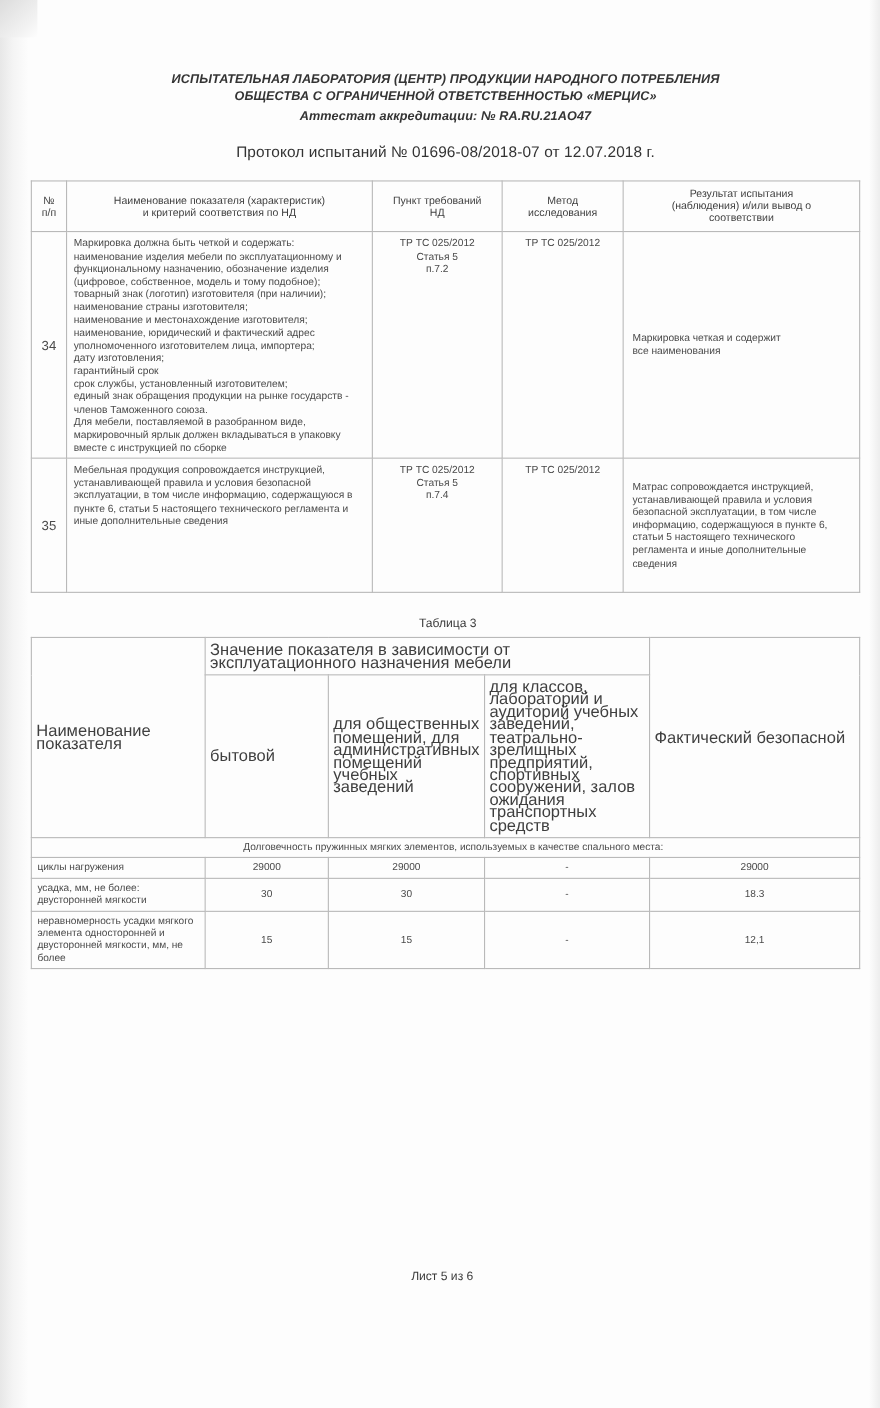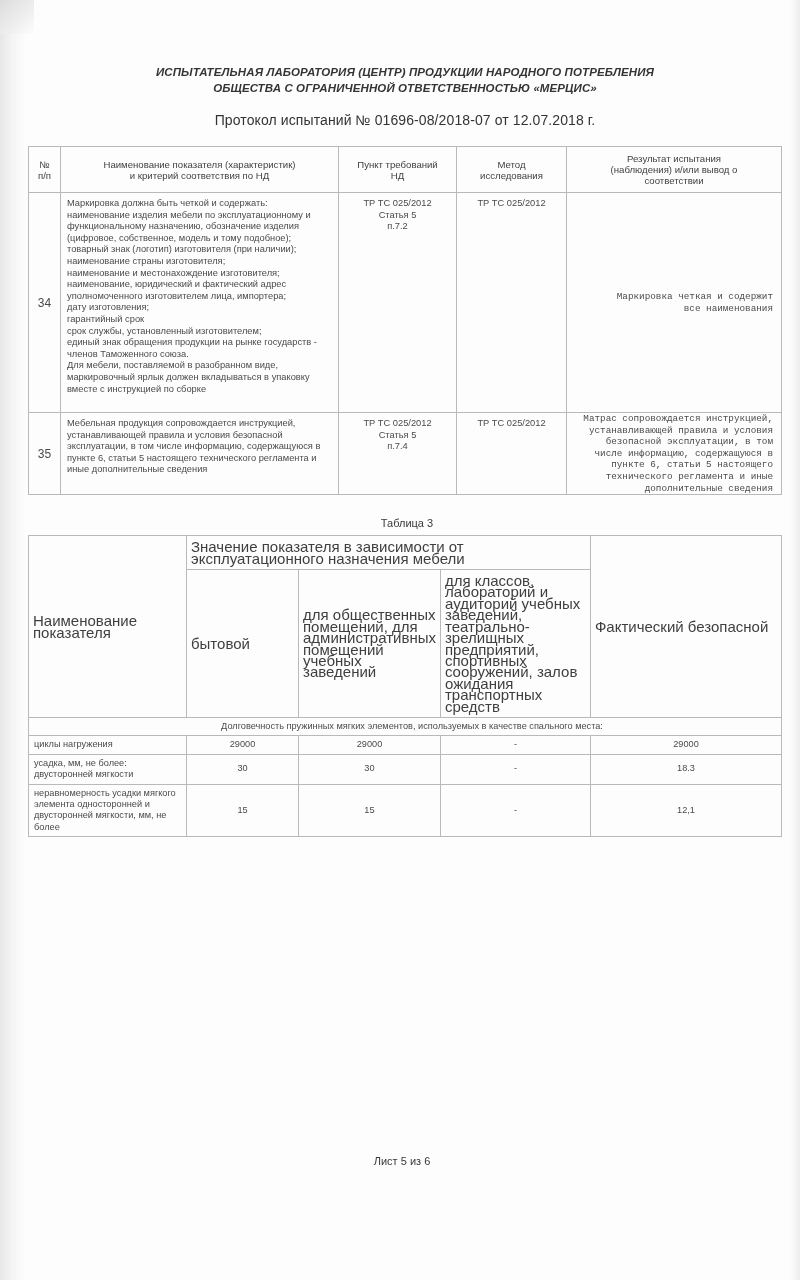--- a/index.html
+++ b/index.html
@@ -74,21 +74,21 @@
 
   table.doc {
     border-collapse: collapse;
     width: 100%;
     font-size: 9.3px;
     color: #4a4a4a;
   }
   table.doc td, table.doc th {
     border: 1px solid #b9b9b9;
     vertical-align: top;
-    padding: 17px 5px;
+    padding: 3px 5px;
     font-weight: normal;
   }
 
   
   .t1-wrap { margin-top: 18px; }
   table.t1 th {
     text-align: center;
     font-size: 9.6px;
     color: #3f3f3f;
     padding: 6px 4px;
@@ -104,25 +104,24 @@
     padding-left: 6px;
     padding-top: 5px;
   }
   table.t1 td.mid {
     text-align: center;
     vertical-align: top;
     line-height: 11.6px;
     padding-top: 5px;
   }
   table.t1 td.result {
-    text-align: right;
+    text-align: left;
     vertical-align: middle;
     line-height: 11.6px;
-    padding: 0 8px;
-    font-family: Liberation Mono, monospace;
+    padding: 20px 8px;
   }
   table.t1 td.result.top {
     vertical-align: middle;
   }
 
   
   .t3-title {
     margin-top: 22px;
     margin-left: 4px;
     font-size: 11px;
@@ -172,20 +171,21 @@
 <div class="page">
   <div class="scan-edge-left"></div>
   <div class="scan-corner"></div>
   <div class="scan-edge-right"></div>
 
   <div class="content">
 
     <div class="header">
       <div class="line l1">ИСПЫТАТЕЛЬНАЯ ЛАБОРАТОРИЯ (ЦЕНТР) ПРОДУКЦИИ НАРОДНОГО ПОТРЕБЛЕНИЯ</div>
       <div class="line l2">ОБЩЕСТВА С ОГРАНИЧЕННОЙ ОТВЕТСТВЕННОСТЬЮ «МЕРЦИС»</div>
+      <div class="line l3">Аттестат аккредитации: № RA.RU.21AO47</div>
       <div class="protocol">Протокол испытаний № 01696-08/2018-07 от 12.07.2018 г.</div>
     </div>
 
     <div class="t1-wrap">
       <table class="doc t1">
         <colgroup>
           <col style="width:32px">
           <col style="width:278px">
           <col style="width:118px">
           <col style="width:110px">

